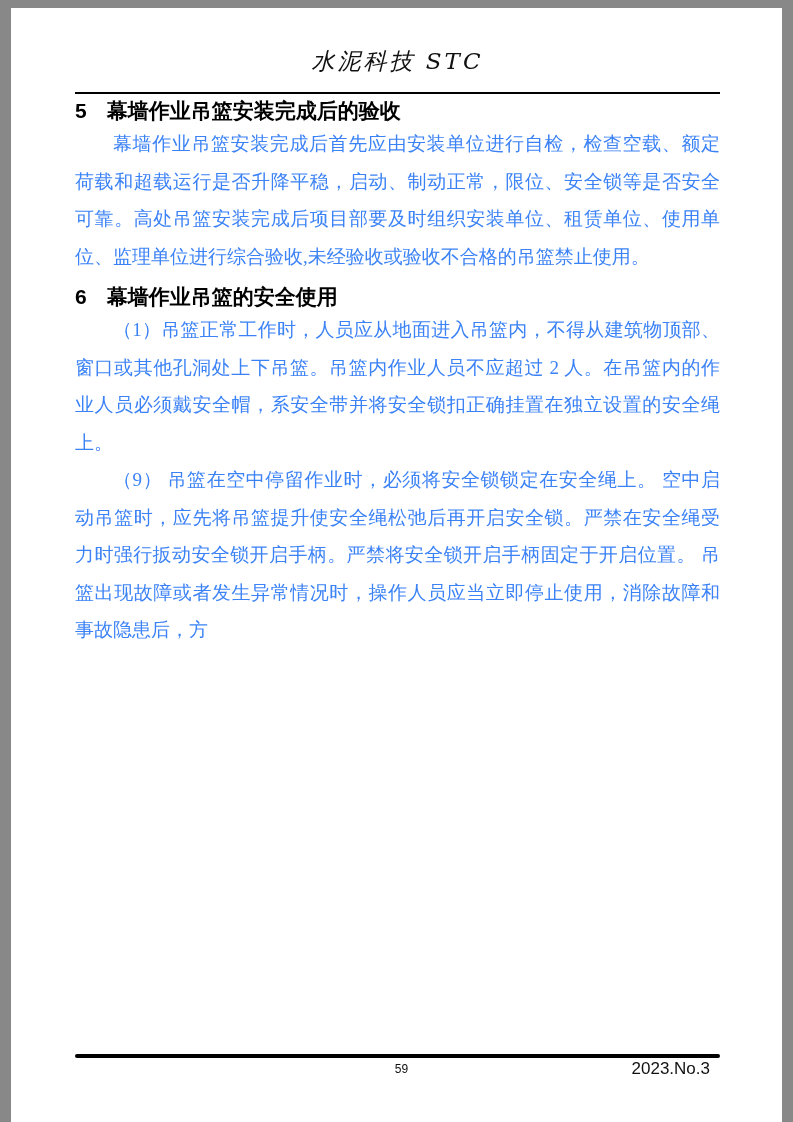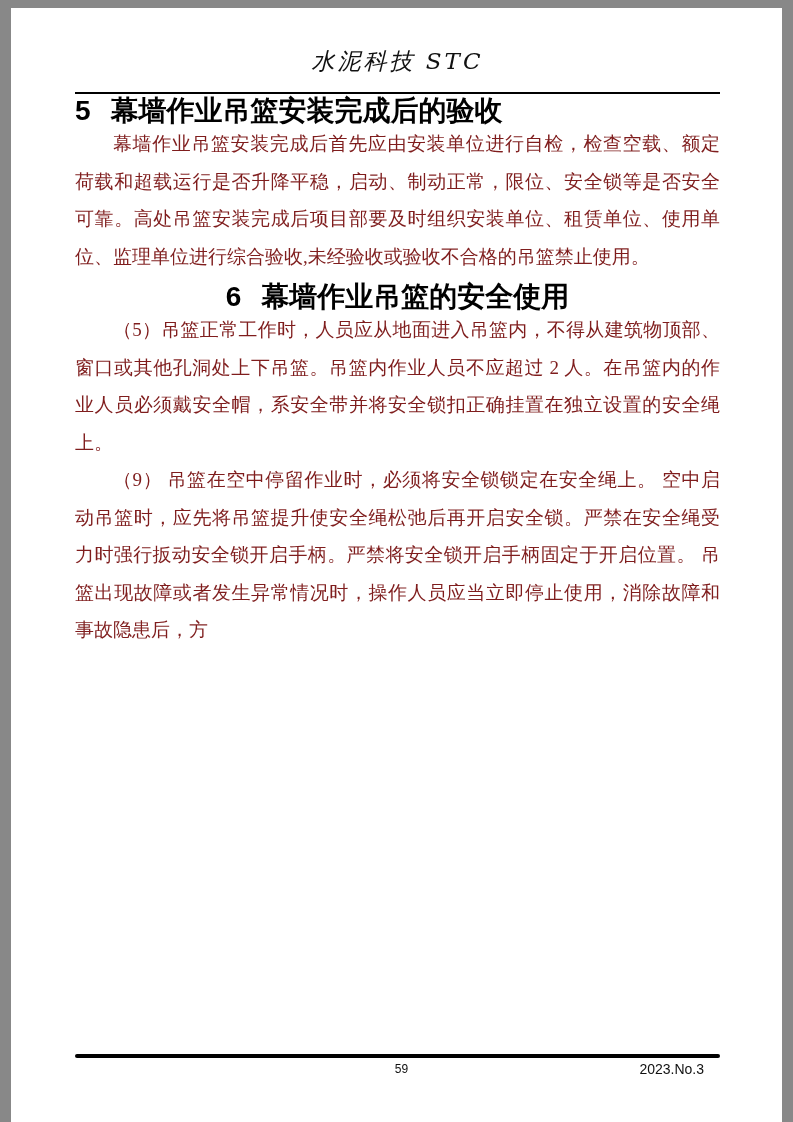--- a/index.html
+++ b/index.html
@@ -24,33 +24,33 @@
     font-family: "DejaVu Serif", "Liberation Serif", serif;
   }
   .header-rule {
     margin-top: 16px;
     border: none;
     border-top: 2.5px solid #000;
   }
   .sec-heading {
     font-family: "Liberation Sans", "DejaVu Sans", sans-serif;
     font-weight: bold;
-    font-size: 28px;
+    font-size: 21px;
     line-height: 28px;
     margin-top: 3px;
     color: #000;
   }
   .sec-heading .sec-num { display: inline-block; margin-right: 20px; }
-  section.sec-6 > .sec-heading { margin-top: 8px; text-align: center; }
+  section.sec-6 > .sec-heading { margin-top: 8px; }
   .body-para {
     font-size: 19px;
     line-height: 37.5px;
     text-align: justify;
     text-indent: 2em;
-    color: #7f1d1d;
+    color: #3b82f6;
   }
   .footer {
     position: absolute;
     left: 64px;
     right: 62px;
     top: 1046px;
   }
   .footer-rule {
     height: 4px;
     background: #000;
@@ -64,22 +64,22 @@
   }
   .page-num {
     position: absolute;
     left: 8px; right: 0;
     text-align: center;
     font-size: 12px;
     line-height: 18px;
   }
   .issue {
     position: absolute;
-    right: 16px;
-    font-size: 14px;
+    right: 10px;
+    font-size: 17px;
     line-height: 18px;
   }
 </style>
 </head>
 <body>
 
 <div class="page">
 
   <div class="journal-header">水泥科技 STC</div>
 
@@ -89,21 +89,21 @@
     <h2 class="sec-heading">
       <span class="sec-num">5</span><span class="sec-title">幕墙作业吊篮安装完成后的验收</span>
     </h2>
     <p class="body-para">幕墙作业吊篮安装完成后首先应由安装单位进行自检，检查空载、额定荷载和超载运行是否升降平稳，启动、制动正常，限位、安全锁等是否安全可靠。高处吊篮安装完成后项目部要及时组织安装单位、租赁单位、使用单位、监理单位进行综合验收,未经验收或验收不合格的吊篮禁止使用。</p>
   </section>
 
   <section class="sec-6">
     <h2 class="sec-heading">
       <span class="sec-num">6</span><span class="sec-title">幕墙作业吊篮的安全使用</span>
     </h2>
-    <p class="body-para">（5）吊篮正常工作时，人员应从地面进入吊篮内，不得从建筑物顶部、窗口或其他孔洞处上下吊篮。吊篮内作业人员不应超过 2 人。在吊篮内的作业人员必须戴安全帽，系安全带并将安全锁扣正确挂置在独立设置的安全绳上。</p>
+    <p class="body-para">（1）吊篮正常工作时，人员应从地面进入吊篮内，不得从建筑物顶部、窗口或其他孔洞处上下吊篮。吊篮内作业人员不应超过 2 人。在吊篮内的作业人员必须戴安全帽，系安全带并将安全锁扣正确挂置在独立设置的安全绳上。</p>
     <p class="body-para">（9） 吊篮在空中停留作业时，必须将安全锁锁定在安全绳上。 空中启动吊篮时，应先将吊篮提升使安全绳松弛后再开启安全锁。严禁在安全绳受力时强行扳动安全锁开启手柄。严禁将安全锁开启手柄固定于开启位置。 吊篮出现故障或者发生异常情况时，操作人员应当立即停止使用，消除故障和事故隐患后，方</p>
   </section>
 
   <div class="footer">
     <div class="footer-rule"></div>
     <div class="footer-row">
       <span class="page-num">59</span>
       <span class="issue">2023.No.3</span>
     </div>
   </div>

